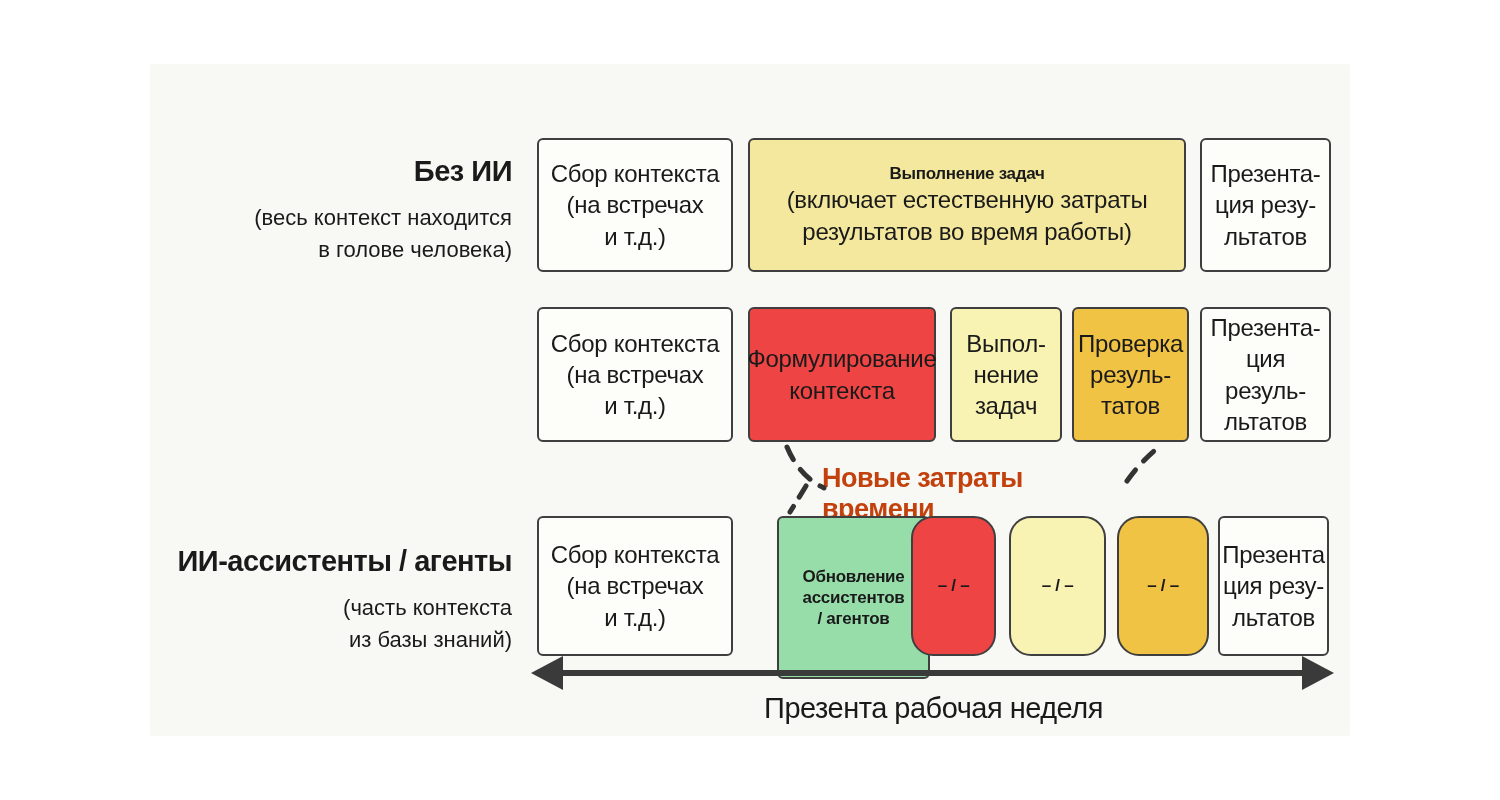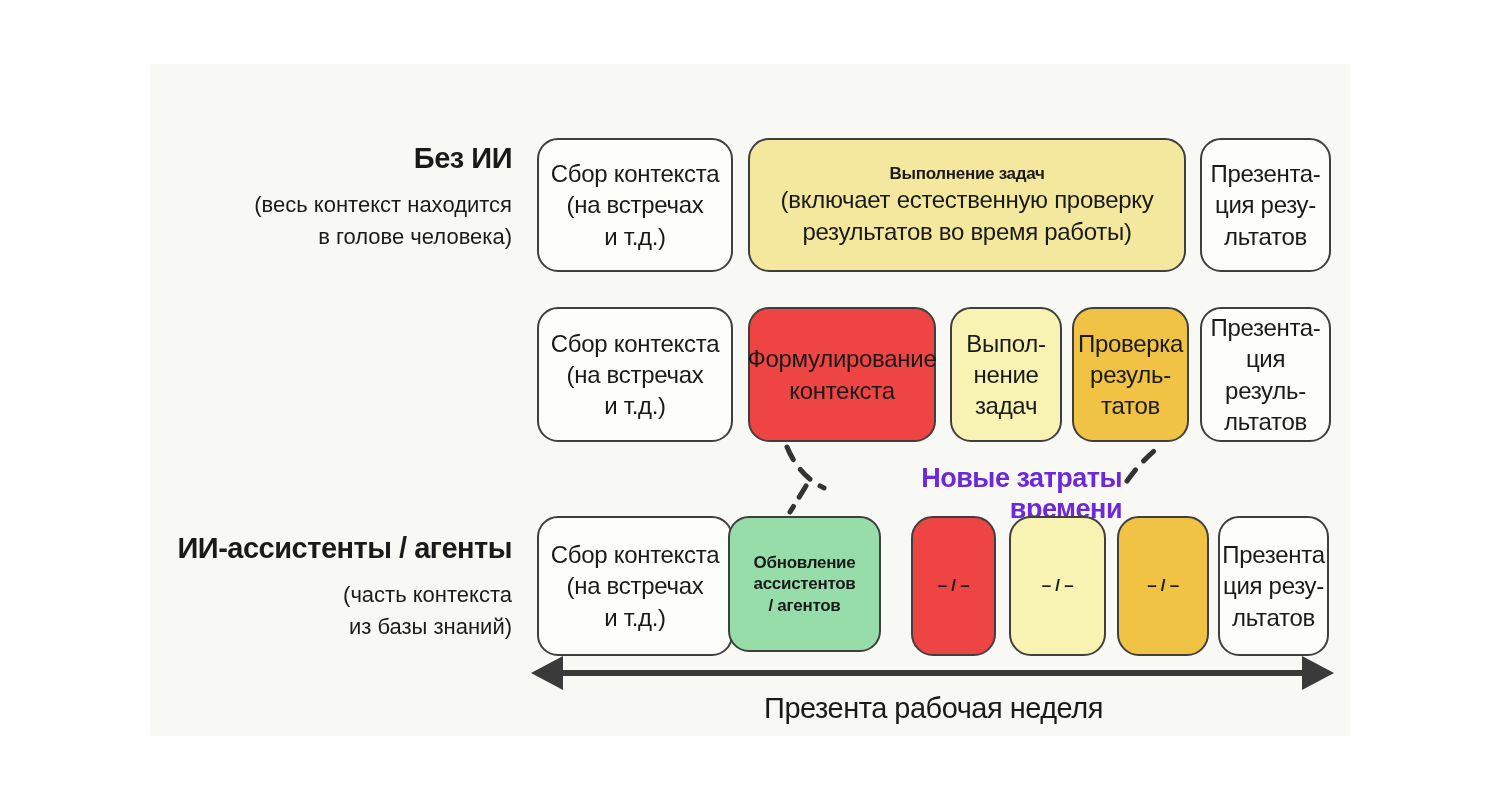--- a/index.html
+++ b/index.html
@@ -12,39 +12,39 @@
     position:absolute;left:150px;top:64px;width:1200px;height:672px;
     background:#f8f8f4;border-radius:2px;
   }
   .title{
     position:absolute;left:537px;top:72px;width:800px;
     text-align:center;font-size:31px;font-weight:bold;letter-spacing:-0.5px;
   }
   .row-label{
     position:absolute;left:158px;width:354px;text-align:right;
   }
-  .row-label .rl-title{font-size:29px;font-weight:bold;letter-spacing:-0.5px;line-height:1.15;white-space:pre-line;}
+  .row-label .rl-title{font-size:29px;font-weight:bold;letter-spacing:-0.5px;line-height:1.15;white-space:pre-line;margin-top:13px;}
   .row-label .rl-sub{font-size:22px;margin-top:14px;line-height:1.45;white-space:pre-line;}
   .box{
     position:absolute;box-sizing:border-box;
-    border:2.5px solid #3f3f3f;border-radius:21px;
+    border:2.5px solid #3f3f3f;border-radius:6px;
     display:flex;flex-direction:column;align-items:center;justify-content:center;
     text-align:center;padding:6px 8px;
   }
   .box .b-title{font-weight:bold;font-size:17px;line-height:1.25;white-space:pre-line;letter-spacing:-0.3px;}
   .box .b-text{font-size:24px;line-height:1.3;white-space:pre-line;letter-spacing:-0.3px;}
   .c-white{background:#fdfdfa;}
   .c-yellow{background:#f3e89e;}
   .c-lightyellow{background:#f8f2b3;}
   .c-gold{background:#f0c344;}
   .c-mint{background:#ef4444;}
   .c-green{background:#97ddaa;}
   .dash-note{
-    position:absolute;left:822px;top:463px;width:300px;text-align:right;
-    font-size:27px;font-weight:bold;color:#6d28d9;letter-spacing:-0.5px;
+    position:absolute;left:822px;top:463px;width:300px;text-align:left;
+    font-size:27px;font-weight:bold;color:#c2410c;letter-spacing:-0.5px;
   }
   .axis-caption{
     position:absolute;left:537px;top:692px;width:793px;text-align:center;
     font-size:29px;letter-spacing:-0.5px;
   }
   svg.overlay{position:absolute;left:0;top:0;pointer-events:none;}
 </style>
 </head>
 <body>
 
@@ -63,21 +63,21 @@
 из базы знаний)</div>
   </div>
 
   <div class="box c-white" style="left:537px;top:138px;width:196px;height:134px;">
     <div class="b-text">Сбор контекста
 (на встречах
 и т.д.)</div>
   </div>
   <div class="box c-yellow" style="left:748px;top:138px;width:438px;height:134px;">
     <div class="b-title">Выполнение задач</div>
-    <div class="b-text">(включает естественную проверку
+    <div class="b-text">(включает естественную затраты
 результатов во время работы)</div>
   </div>
   <div class="box c-white" style="left:1200px;top:138px;width:131px;height:134px;">
     <div class="b-text">Презента-
 ция резу-
 льтатов</div>
   </div>
 
   <div class="box c-white" style="left:537px;top:307px;width:196px;height:135px;">
     <div class="b-text">Сбор контекста
@@ -104,21 +104,21 @@
 льтатов</div>
   </div>
 
   <div class="dash-note">Новые затраты времени</div>
 
   <div class="box c-white" style="left:537px;top:516px;width:196px;height:140px;">
     <div class="b-text">Сбор контекста
 (на встречах
 и т.д.)</div>
   </div>
-  <div class="box c-green" style="left:728px;top:516px;width:153px;height:136px;">
+  <div class="box c-green" style="left:777px;top:516px;width:153px;height:163px;">
     <div class="b-title">Обновление
 ассистентов
 / агентов</div>
   </div>
   <div class="box c-mint" style="left:911px;top:516px;width:85px;height:140px;border-radius:22px;">
     <div class="b-title">– / –</div>
   </div>
   <div class="box c-lightyellow" style="left:1009px;top:516px;width:97px;height:140px;border-radius:22px;">
     <div class="b-title">– / –</div>
   </div>

